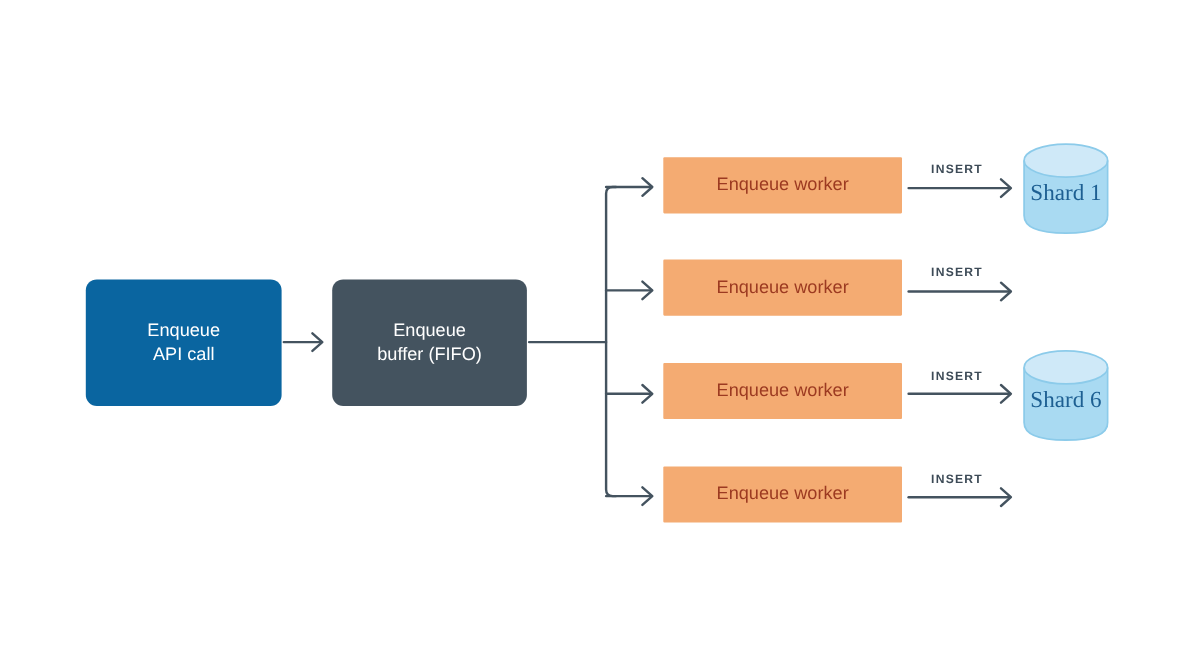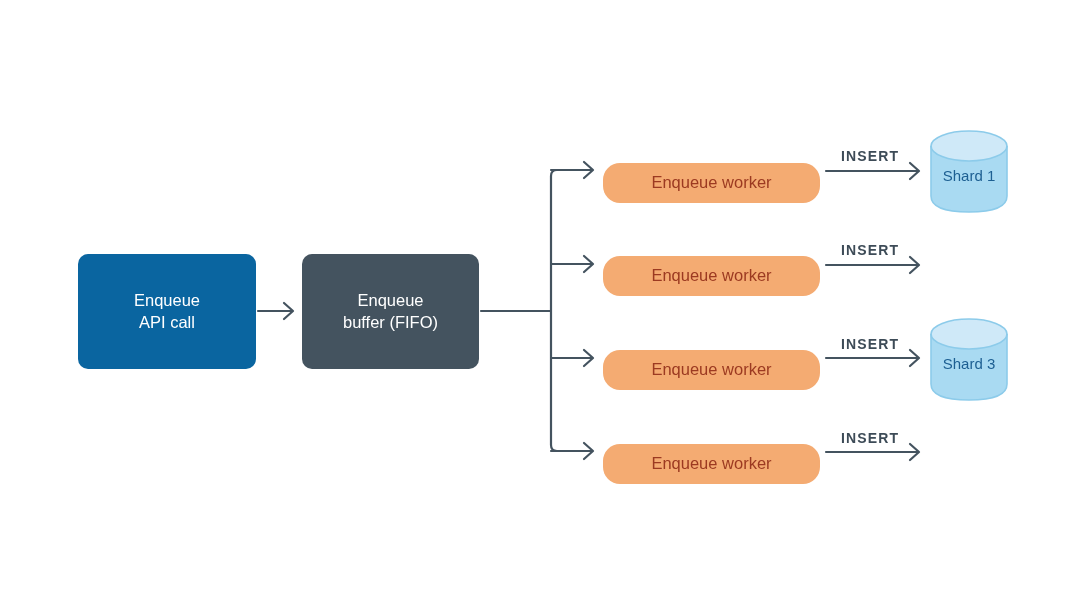--- a/index.html
+++ b/index.html
@@ -49,26 +49,25 @@
     width: 177px;
     height: 115px;
     background: #44535f;
     border-radius: 10px;
     color: #ffffff;
     font-size: 16.5px;
   }
   .node-worker {
     left: 603px;
     width: 217px;
-    height: 40px;
+    height: 51px;
     background: #f4ab72;
-    border-radius: 17px;
+    border-radius: 1px;
     color: #9c3a21;
     font-size: 16.5px;
-    margin-top: 20px;
   }
   .worker-row-0 { top: 143px; }
   .worker-row-1 { top: 236px; }
   .worker-row-2 { top: 330px; }
   .worker-row-3 { top: 424px; }
 
   .shard {
     position: absolute;
     width: 78px;
     height: 84px;
@@ -81,29 +80,30 @@
   .shard-label {
     position: absolute;
     left: 0;
     top: 0;
     width: 78px;
     height: 84px;
     display: flex;
     align-items: center;
     justify-content: center;
     color: #1d5f92;
-    font-size: 15px;
+    font-size: 21px;
     padding-top: 9px;
     box-sizing: border-box;
+    font-family: Liberation Serif, serif;
   }
   .insert-label {
     position: absolute;
     width: 110px;
     text-align: center;
-    font-size: 14px;
+    font-size: 11px;
     font-weight: bold;
     letter-spacing: 1.15px;
     color: #3d4b57;
   }
   .insert-row-0 { left: 815px; top: 148px; }
   .insert-row-1 { left: 815px; top: 242px; }
   .insert-row-2 { left: 815px; top: 336px; }
   .insert-row-3 { left: 815px; top: 430px; }
 </style>
 </head>
@@ -182,17 +182,17 @@
   </div>
 
 
   <div class="shard shard-row-2">
     <svg width="78" height="84" viewBox="0 0 78 84" xmlns="http://www.w3.org/2000/svg">
       <path d="M 1 17 L 1 67 Q 1 83 39 83 Q 77 83 77 67 L 77 17 Z" fill="#a9daf2"></path>
       <ellipse cx="39" cy="17" rx="38" ry="15" fill="#cfe9f8"></ellipse>
       <path d="M 1 17 L 1 67 Q 1 83 39 83 Q 77 83 77 67 L 77 17" fill="none" stroke="#8ccbea" stroke-width="1.6"></path>
       <ellipse cx="39" cy="17" rx="38" ry="15" fill="none" stroke="#8ccbea" stroke-width="1.6"></ellipse>
     </svg>
-    <div class="shard-label">Shard 3</div>
+    <div class="shard-label">Shard 6</div>
   </div>
 
 
 </div>
 
 </body></html>

